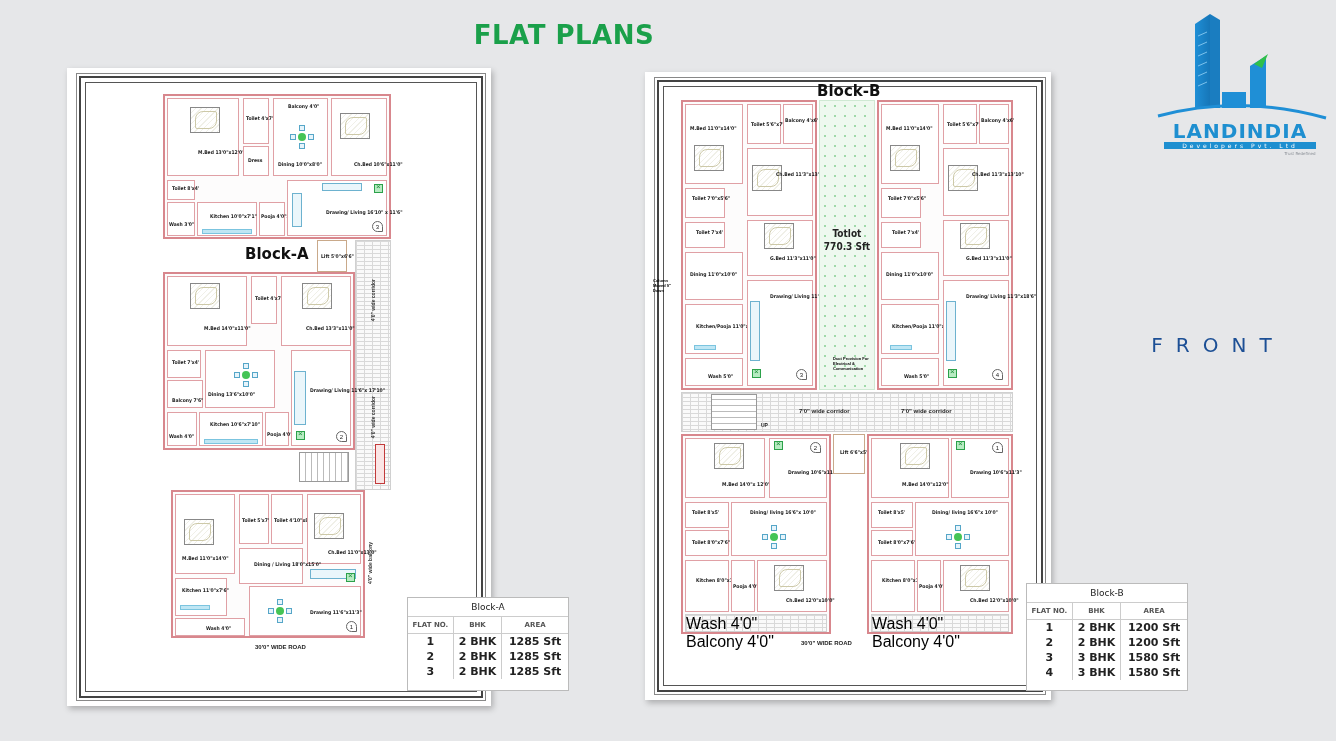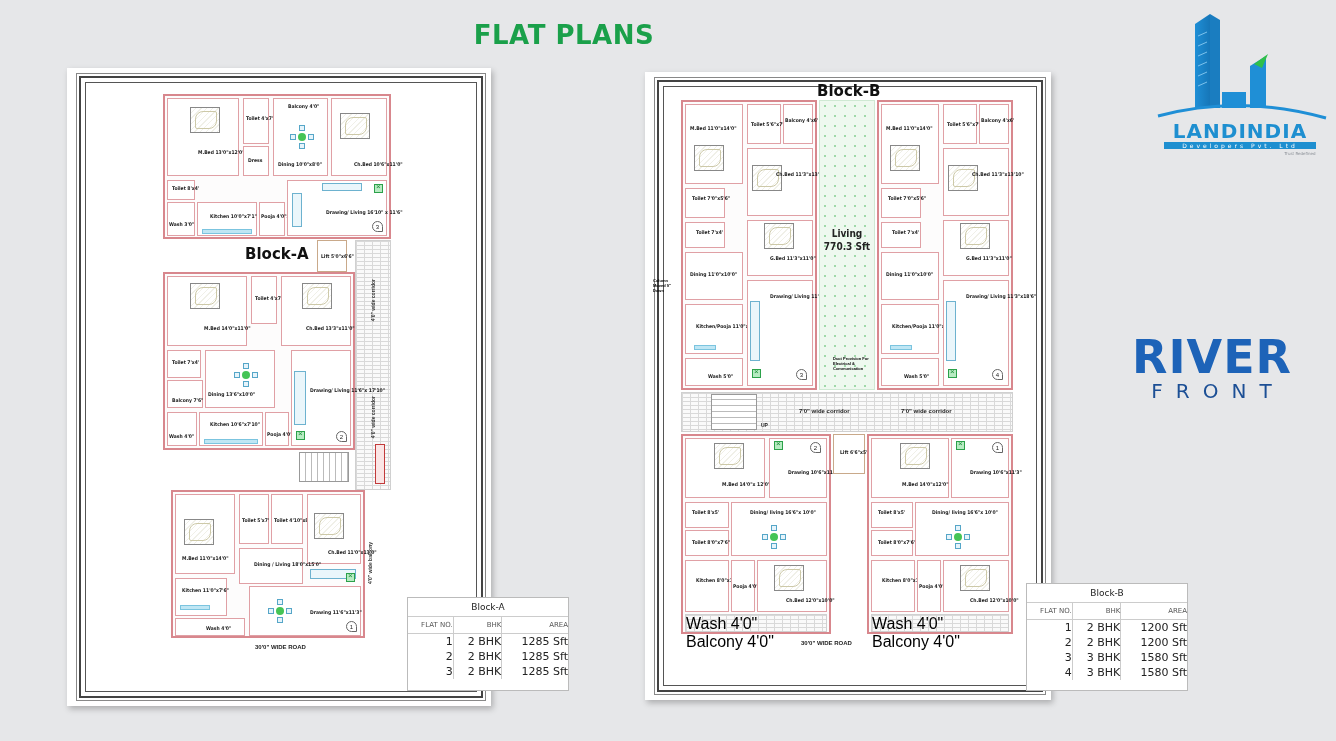--- a/index.html
+++ b/index.html
@@ -108,21 +108,21 @@
 
   
   .area-table {
     position: absolute; background: #fff; border: 1px solid #bbb;
     font-family: "DejaVu Sans", sans-serif; color: #222;
   }
   .area-table table { border-collapse: collapse; width: 100%; }
   .area-table th.head {
     font-size: 9px; font-weight: normal; padding: 4px 0; border-bottom: 1px solid #ccc; text-align: center;
   }
-  .area-table td { text-align: right; font-size: 11px; padding: 1px 0; }
+  .area-table td { text-align: center; font-size: 11px; padding: 1px 0; font-weight: bold; }
   .area-table tr.cols td { font-size: 7px; color: #555; padding: 4px 0; border-bottom: 1px solid #ccc; }
   .area-table td + td { border-left: 1px solid #ccc; }
 
   
   .logo { position: absolute; left: 1150px; top: 6px; width: 180px; height: 150px; }
   .river { position: absolute; left: 1112px; top: 334px; width: 200px; text-align: center; }
   .river .r1 {
     font-family: "DejaVu Sans", sans-serif; font-weight: bold; font-size: 46px; color: #1d63b8;
     letter-spacing: 1px; line-height: 46px;
   }
@@ -364,21 +364,21 @@
       <div class="rname" style="left:22px; top:12px;">Drawing/ Living 11'3"x18'6"</div>
       <div class="green-box" style="left:4px; top:88px;"></div>
       <div class="flat-num" style="left:48px; top:88px;">3</div>
     </div>
     <div class="room" style="left:4px; top:258px; width:58px; height:28px;">
       <div class="rname" style="left:22px; top:14px;">Wash 5'0"</div>
     </div>
 
     <div class="totlot" style="left:138px; top:0; width:56px; height:290px;"></div>
     <div class="totlot-label" style="left:138px; top:128px; width:56px;">
-      <div>Living</div>
+      <div>Totlot</div>
       <div>770.3 Sft</div>
     </div>
     <div class="rname" style="position:absolute; left:152px; top:256px; width:40px; font-size:4px; font-weight:bold; white-space:normal;">Duct Provision For Electrical &amp; Communication</div>
 
     <div class="wall" style="left:196px; top:0; width:136px; height:290px;"></div>
     <div class="room" style="left:200px; top:4px; width:58px; height:80px;">
       <div class="rname" style="left:4px; top:20px;">M.Bed 11'0"x14'0"</div>
       <div class="bed" style="left:8px; top:40px;"></div>
     </div>
     <div class="room" style="left:262px; top:4px; width:34px; height:40px;">
@@ -570,15 +570,14 @@
     <polygon points="104,58 118,48 112,62" fill="#2fbf4a"></polygon>
     <path d="M8,110 Q90,88 176,112" stroke="#1f8fd6" stroke-width="3" fill="none"></path>
     <text x="90" y="132" text-anchor="middle" font-family="DejaVu Sans, sans-serif" font-weight="bold" font-size="20" fill="#1e8fd0" letter-spacing="1">LANDINDIA</text>
     <rect x="14" y="136" width="152" height="7" fill="#1e8fd0"></rect>
     <text x="90" y="142" text-anchor="middle" font-family="DejaVu Sans, sans-serif" font-size="6" fill="#ffffff" letter-spacing="3">Developers Pvt. Ltd</text>
     <text x="150" y="149" text-anchor="middle" font-family="DejaVu Sans, sans-serif" font-size="4" fill="#8a8f96">Trust Redefined</text>
   </svg>
 </div>
 
 <div class="river">
-  <div class="r1">RIVER</div>
   <div class="r2">FRONT</div>
 </div>
 
 </body></html>

